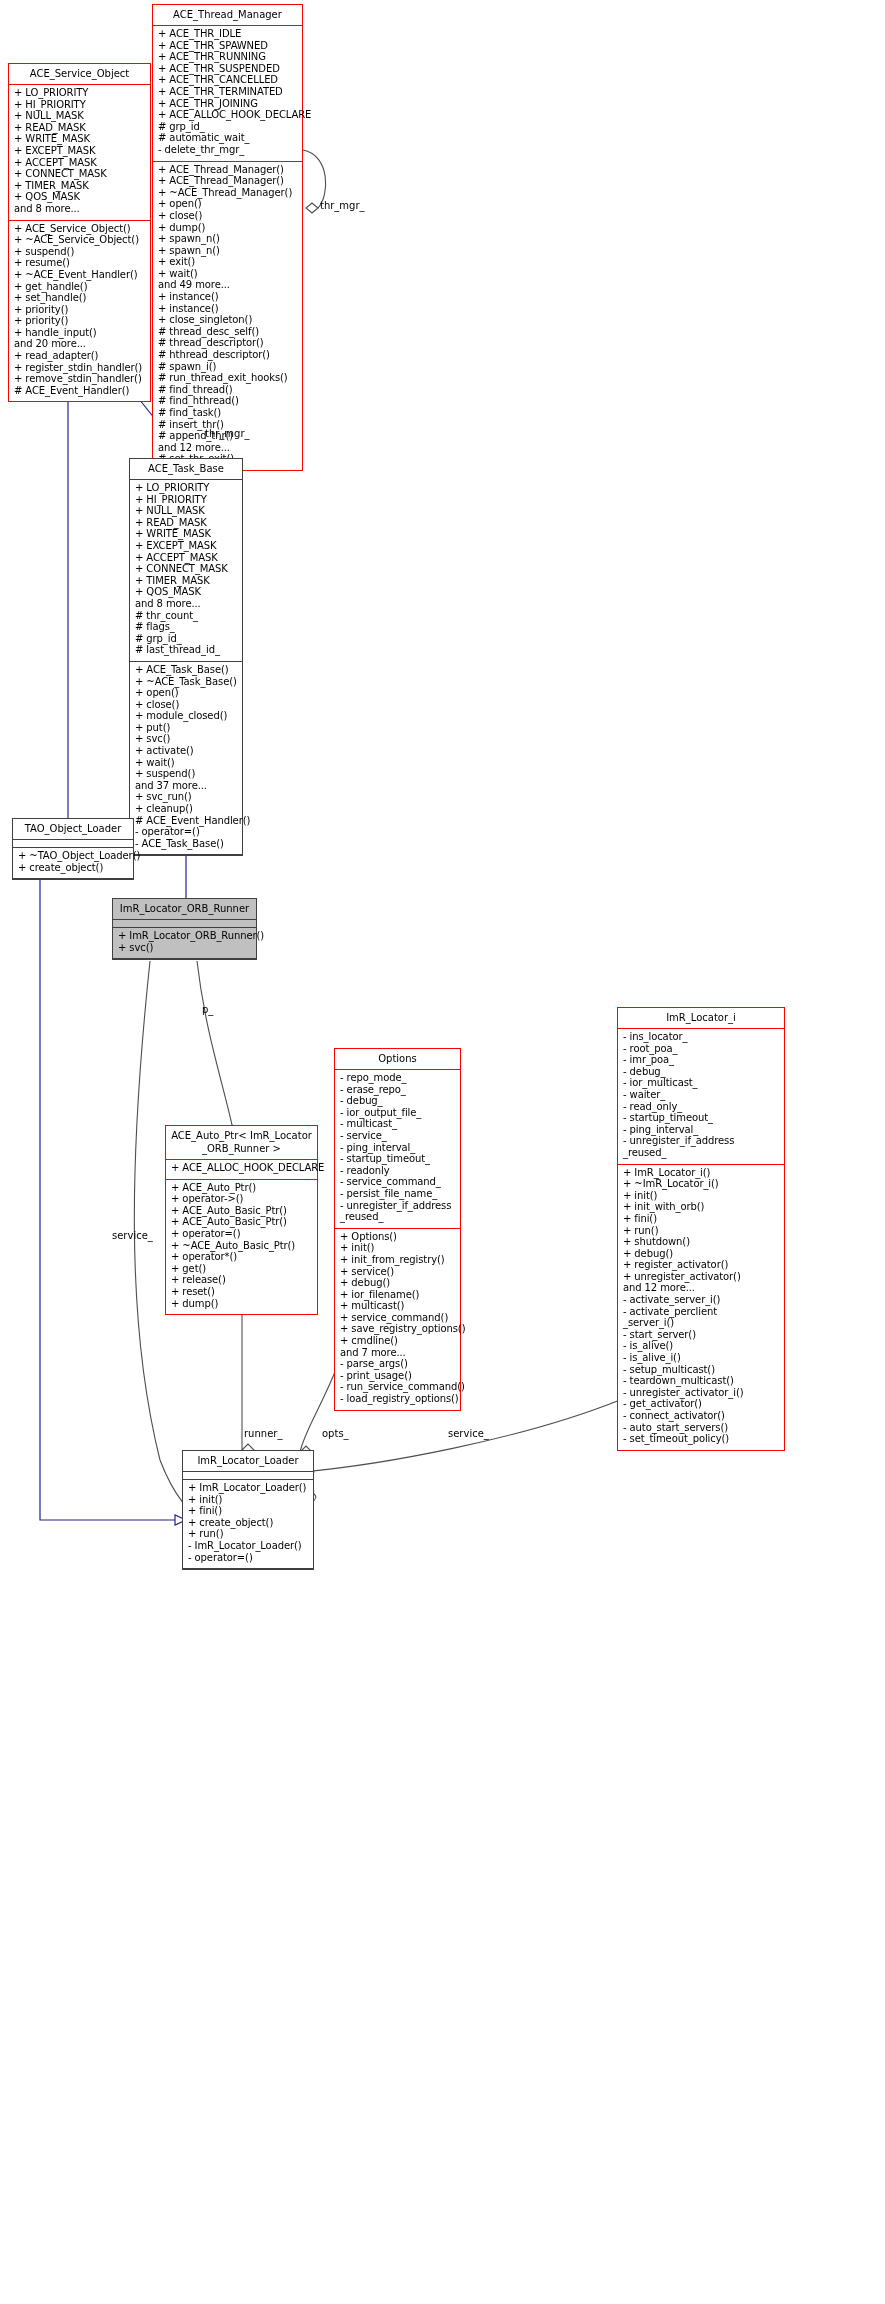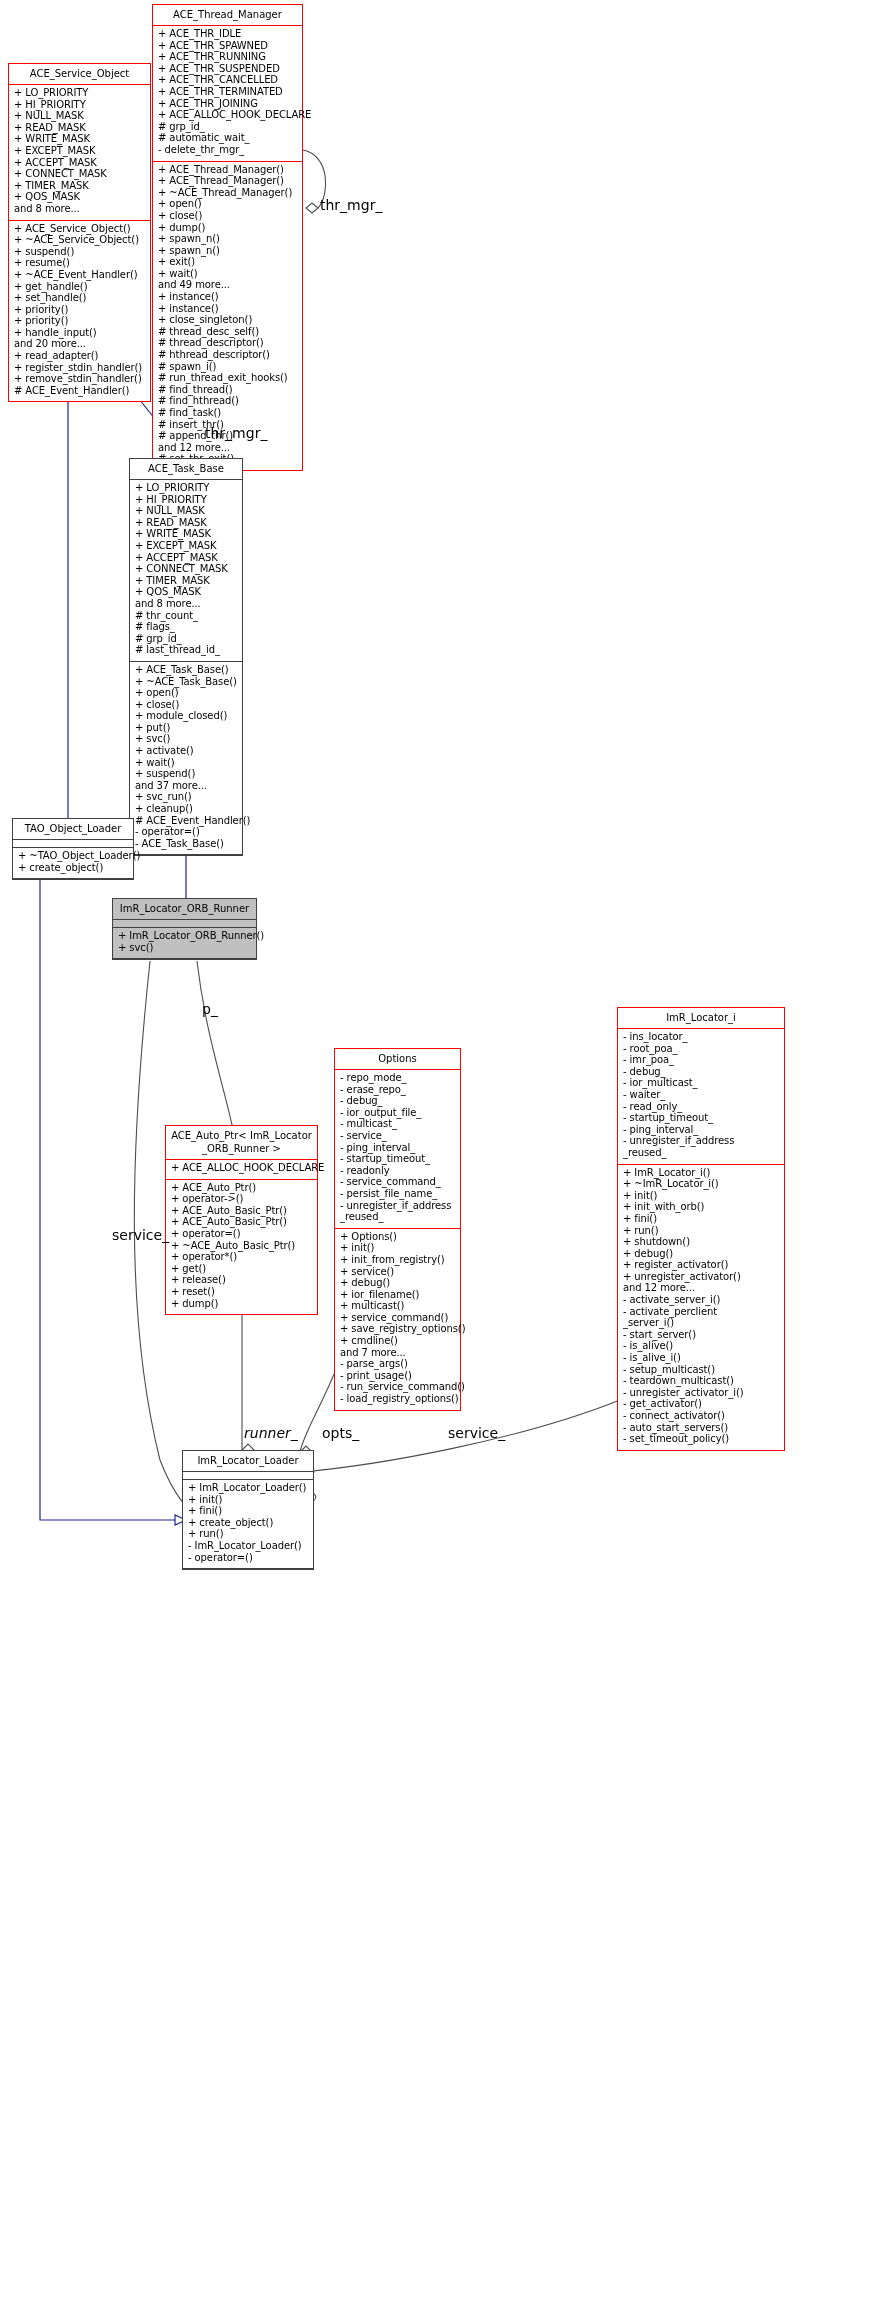--- a/index.html
+++ b/index.html
@@ -49,21 +49,21 @@
   .mem{
     font-size:10px;
     line-height:11.6px;
     color:#000;
     white-space:pre;
     letter-spacing:-0.1px;
   }
   
   .elabel{
     position:absolute;
-    font-size:14px;
+    font-size:10px;
     line-height:11px;
     color:#000;
     background:transparent;
     white-space:nowrap;
     z-index:7;
   }
   svg.wires{
     position:absolute;
     left:0;top:0;
     width:885px;height:2304px;
@@ -365,17 +365,17 @@
       <div class="mem">+ run()</div>
       <div class="mem">- ImR_Locator_Loader()</div>
       <div class="mem">- operator=()</div>
     </div>
   </div>
 
   <div class="elabel" style="left:320px;top:200px;">thr_mgr_</div>
   <div class="elabel" style="left:205px;top:428px;">thr_mgr_</div>
   <div class="elabel" style="left:202px;top:1004px;">p_</div>
   <div class="elabel" style="left:112px;top:1230px;">service_</div>
-  <div class="elabel" style="left:244px;top:1428px;font-style:italic;">runner_</div>
+  <div class="elabel" style="left:244px;top:1428px;">runner_</div>
   <div class="elabel" style="left:322px;top:1428px;">opts_</div>
   <div class="elabel" style="left:448px;top:1428px;">service_</div>
 
 </div>
 
 </body></html>

